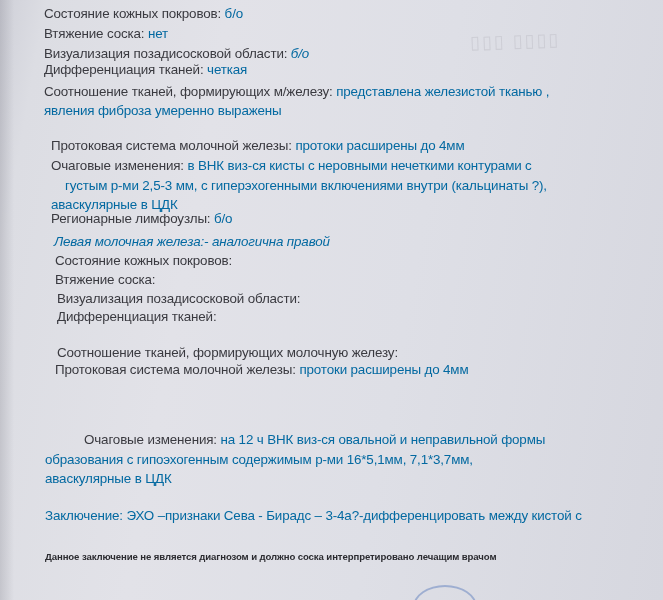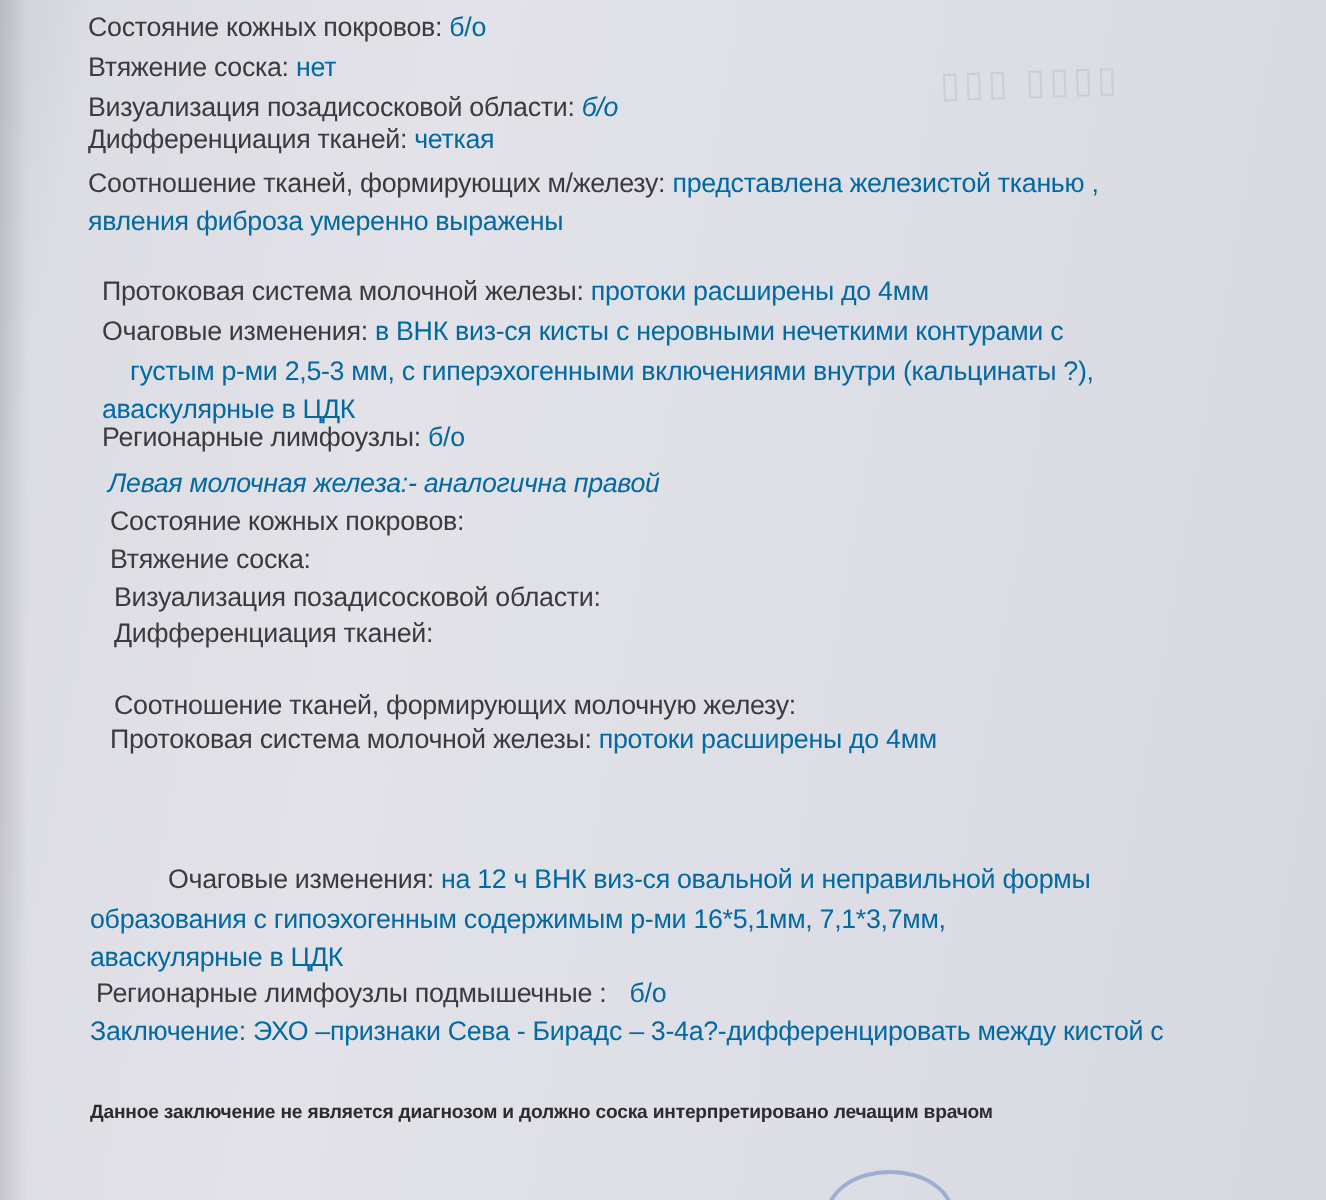--- a/index.html
+++ b/index.html
@@ -103,23 +103,19 @@
   <div class="line" style="left:49px; top:431px;margin-left:35px;">
     <span class="lbl">Очаговые изменения:</span>
     <span class="val">на 12 ч ВНК виз-ся овальной и неправильной формы</span>
   </div>
   <div class="line" style="left:45px; top:451px;">
     <span class="val">образования  с гипоэхогенным содержимым р-ми 16*5,1мм, 7,1*3,7мм,</span>
   </div>
   <div class="line" style="left:45px; top:470px;">
     <span class="val">аваскулярные в ЦДК</span>
   </div>
-  <div class="line" style="left:48px; top:488px;">
-    <span class="lbl">Регионарные лимфоузлы подмышечные :</span>
-    <span class="val" style="margin-left:8px;">б/о</span>
-  </div>
 
   <div class="line val" style="left:45px; top:507px;">Заключение: ЭХО –признаки Сева - Бирадс – 3-4а?-дифференцировать между кистой с</div>
 
   <div class="line small" style="left:45px; top:548px;">Данное заключение не является диагнозом и должно соска интерпретировано лечащим врачом</div>
 
   <div class="stamp"></div>
 </div>
 
 </body></html>

